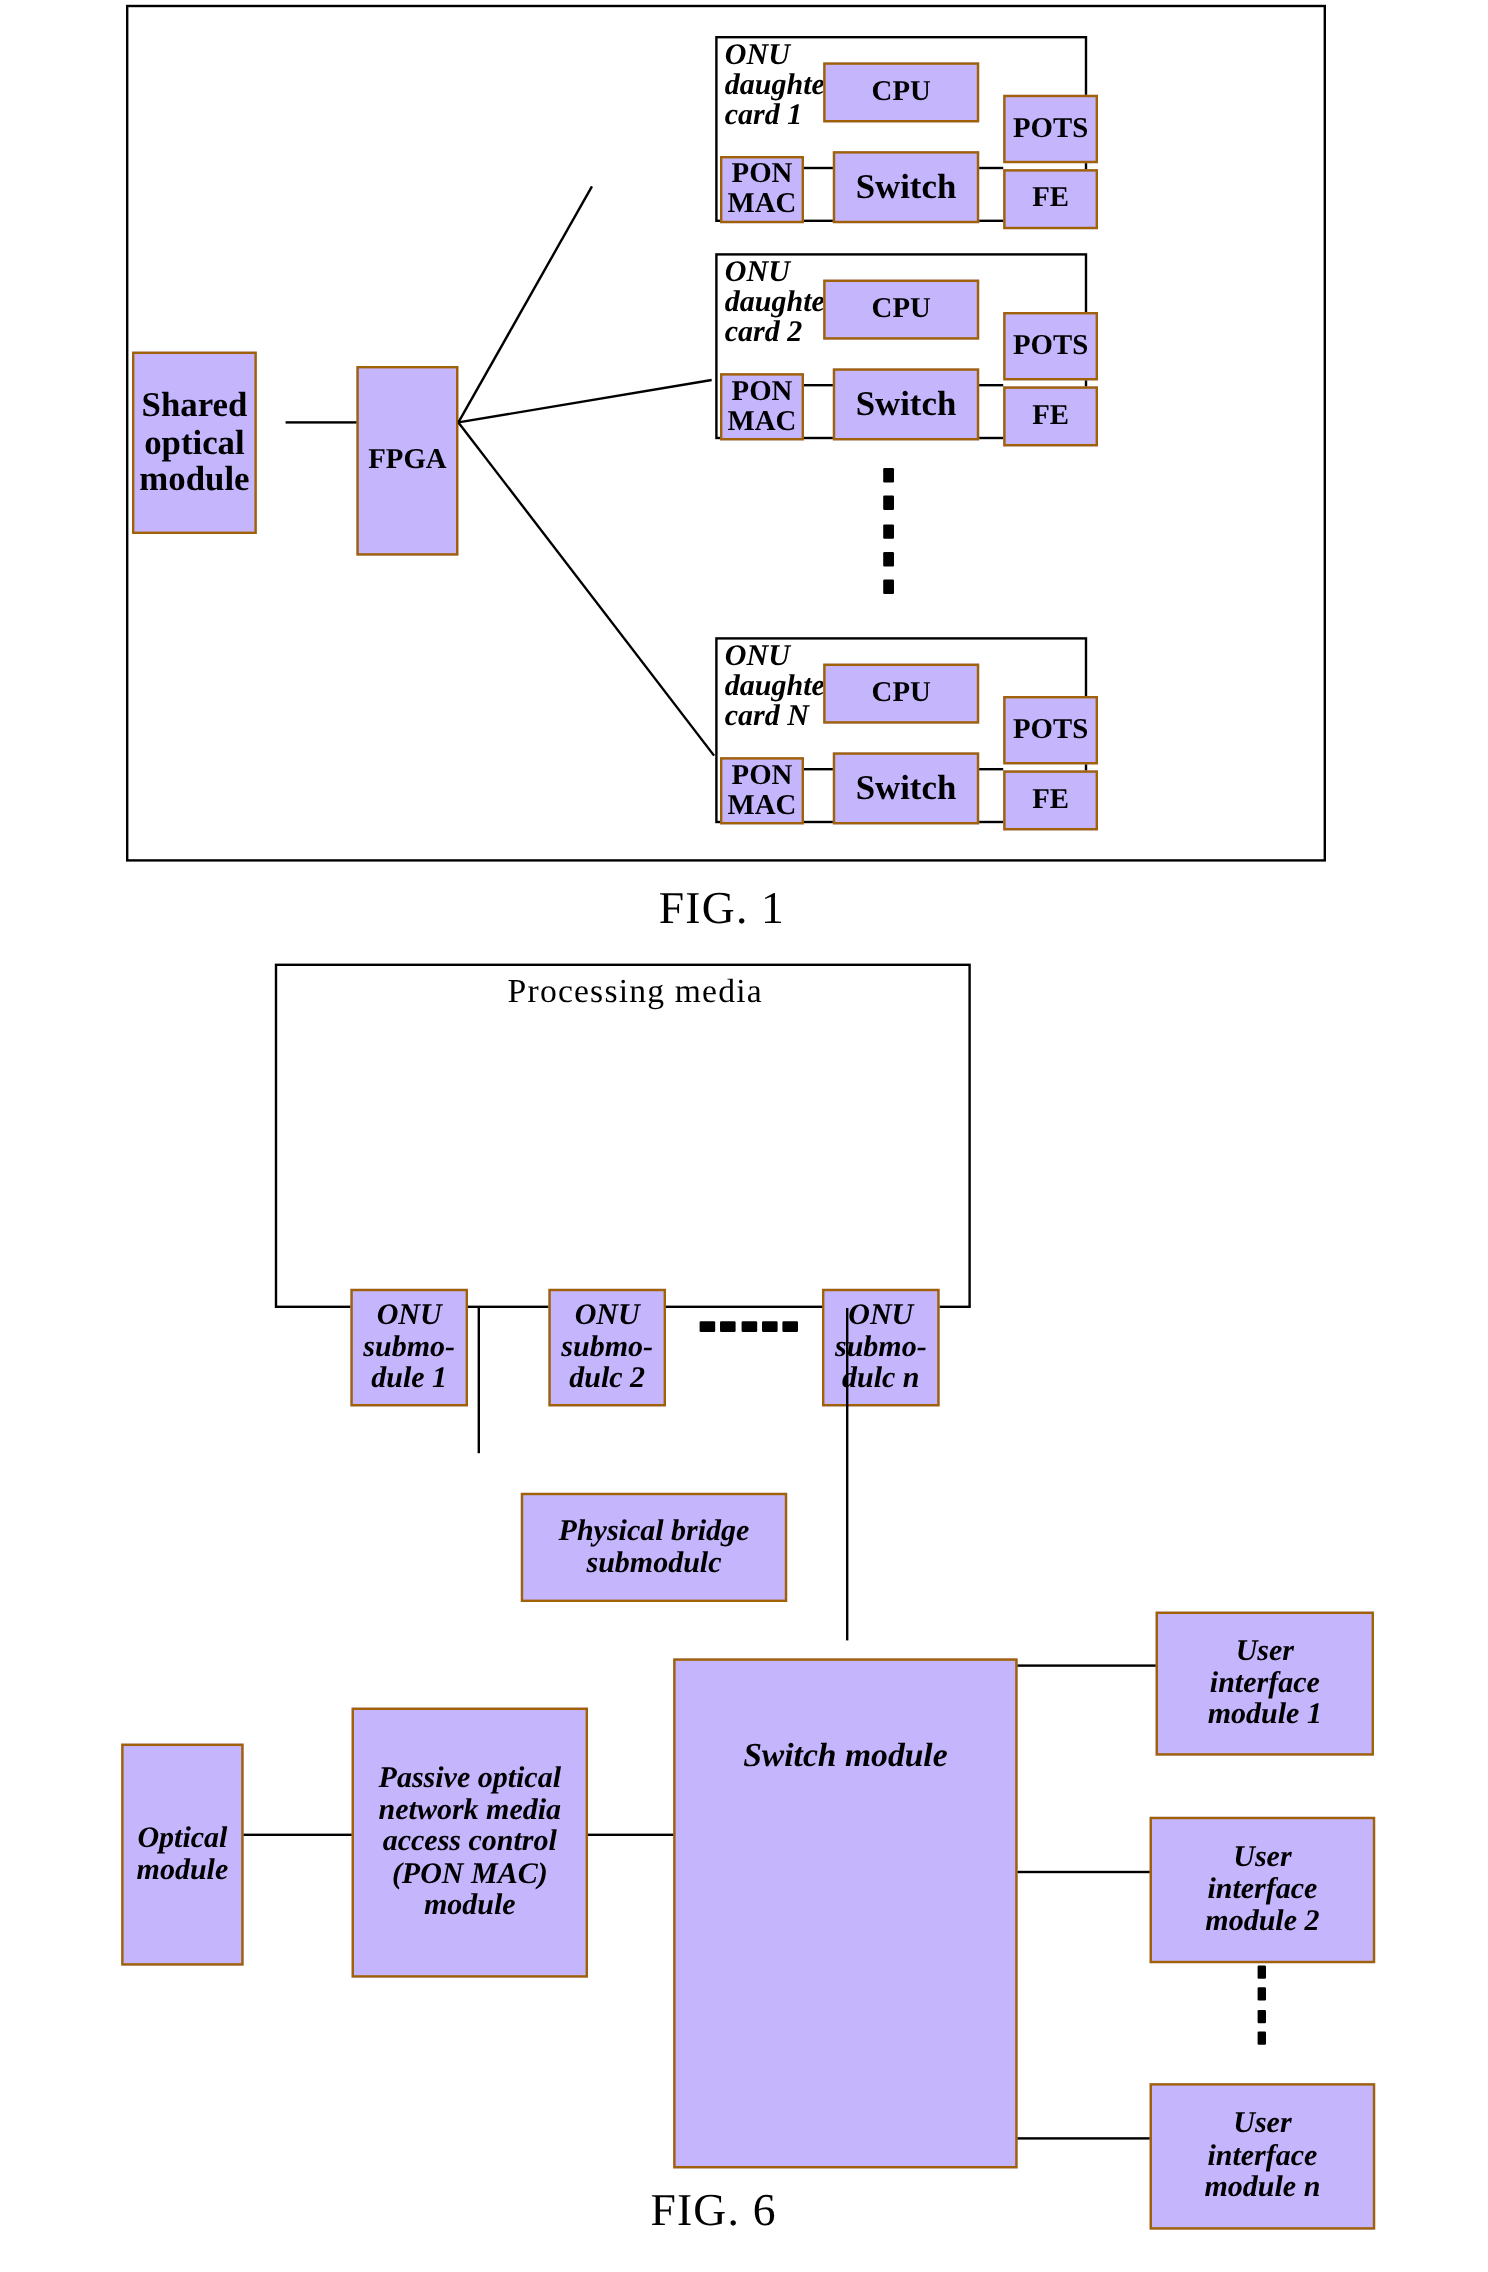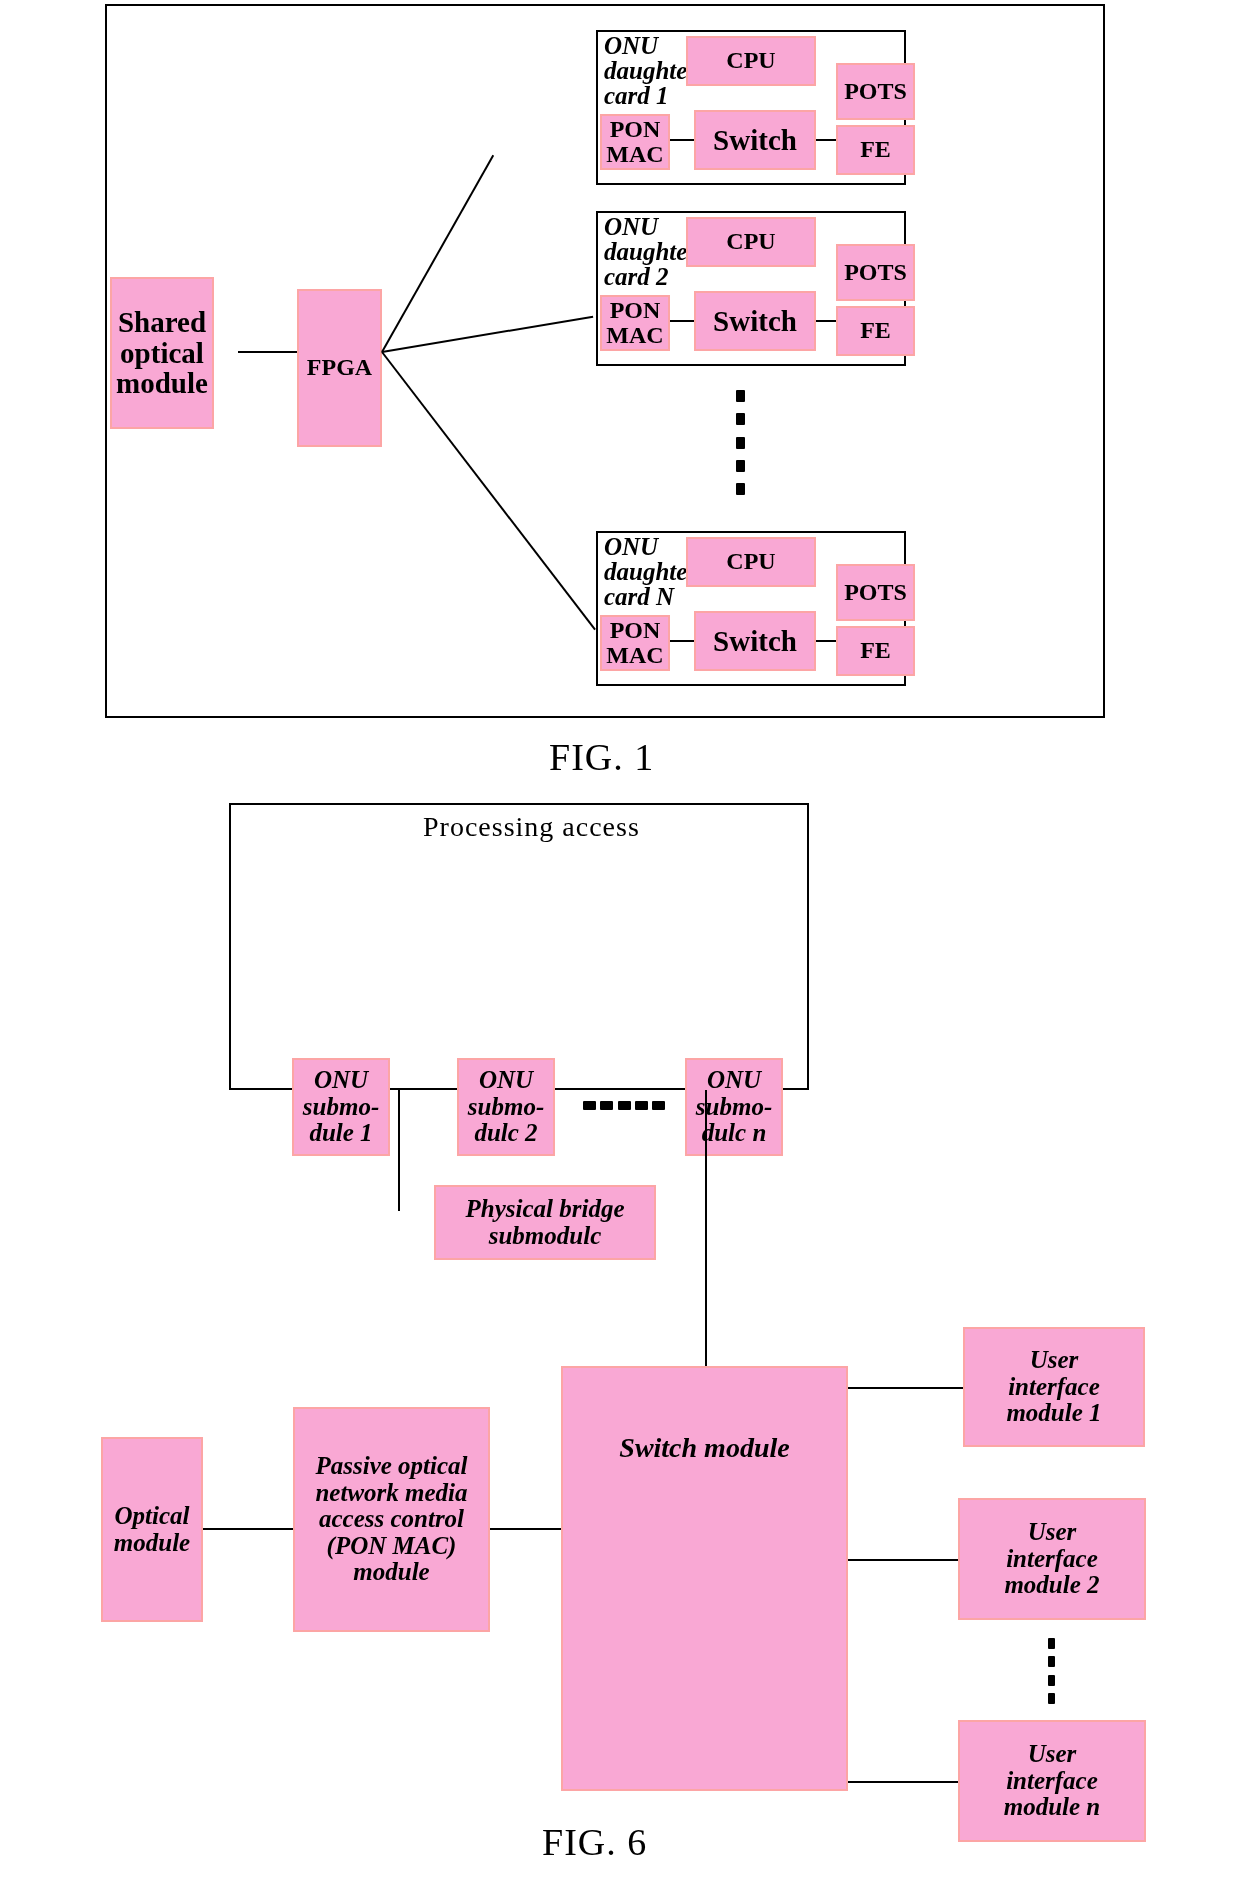--- a/index.html
+++ b/index.html
@@ -16,29 +16,30 @@
     overflow: hidden;
   }
   .stage {
     position: absolute;
     left: 0; top: 0;
     width: 1240px;
     height: 1893px;
   }
   .box {
     position: absolute;
-    border: 2px solid #fca5a5;
-    background: #f9a8d4;
+    border: 2px solid #a16207;
+    background: #c4b5fd;
     box-sizing: border-box;
     display: flex;
     align-items: center;
     justify-content: center;
     text-align: center;
     line-height: 1.06;
     font-weight: 700;
+    margin-top: 16px;
   }
   .frame {
     position: absolute;
     border: 2px solid #000;
     box-sizing: border-box;
     background: transparent;
   }
   
   .fig1-frame {
     position: absolute;
@@ -174,40 +175,40 @@
   <div class="box t-mid" style="left:686px; top:537px; width:130px; height:50px;">CPU</div>
   <div class="box t-xl" style="left:694px; top:611px; width:122px; height:60px;">Switch</div>
   <div class="box t-mid" style="left:836px; top:564px; width:79px; height:57px;">POTS</div>
   <div class="box t-mid" style="left:836px; top:626px; width:79px; height:50px;">FE</div>
   <div class="line hline" style="left:670px; top:640px; width:24px;"></div>
   <div class="line hline" style="left:816px; top:640px; width:20px;"></div>
 
   <div class="figcaption" style="left:549px; top:735px;">FIG. 1</div>
 
   <div class="frame" style="left:229px; top:803px; width:580px; height:287px;"></div>
-  <div class="figcaption" style="left:423px; top:811px; font-size:28px;">Processing access</div>
+  <div class="figcaption" style="left:423px; top:811px; font-size:28px;">Processing media</div>
 
   <div class="box t-lg" style="left:292px; top:1058px; width:98px; height:98px; white-space:pre-line; font-size:25px;">ONU
 submo-
 dule 1</div>
   <div class="box t-lg" style="left:457px; top:1058px; width:98px; height:98px; white-space:pre-line; font-size:25px;">ONU
 submo-
 dulc 2</div>
   <div class="hdots" style="left:583px; top:1100px; width:82px; height:10px;">
     <i></i>
       <i></i>
       <i></i>
       <i></i>
       <i></i>
   </div>
   <div class="box t-lg" style="left:685px; top:1058px; width:98px; height:98px; white-space:pre-line; font-size:25px;">ONU
 submo-
 dulc n</div>
 
-  <div class="box t-lg" style="left:434px; top:1185px; width:222px; height:75px; white-space:pre-line; font-size:25px;">Physical bridge
+  <div class="box t-lg" style="left:434px; top:1228px; width:222px; height:91px; white-space:pre-line; font-size:25px;">Physical bridge
 submodulc</div>
 
   <div class="line vline" style="left:398px; top:1090px; height:121px;"></div>
   <div class="line vline" style="left:705px; top:1090px; height:277px;"></div>
 
   <div class="box t-lg" style="left:101px; top:1437px; width:102px; height:185px; white-space:pre-line; font-size:25px;">Optical
 module</div>
 
   <div class="box t-lg" style="left:293px; top:1407px; width:197px; height:225px; white-space:pre-line; font-size:25px;">Passive optical
 network media

